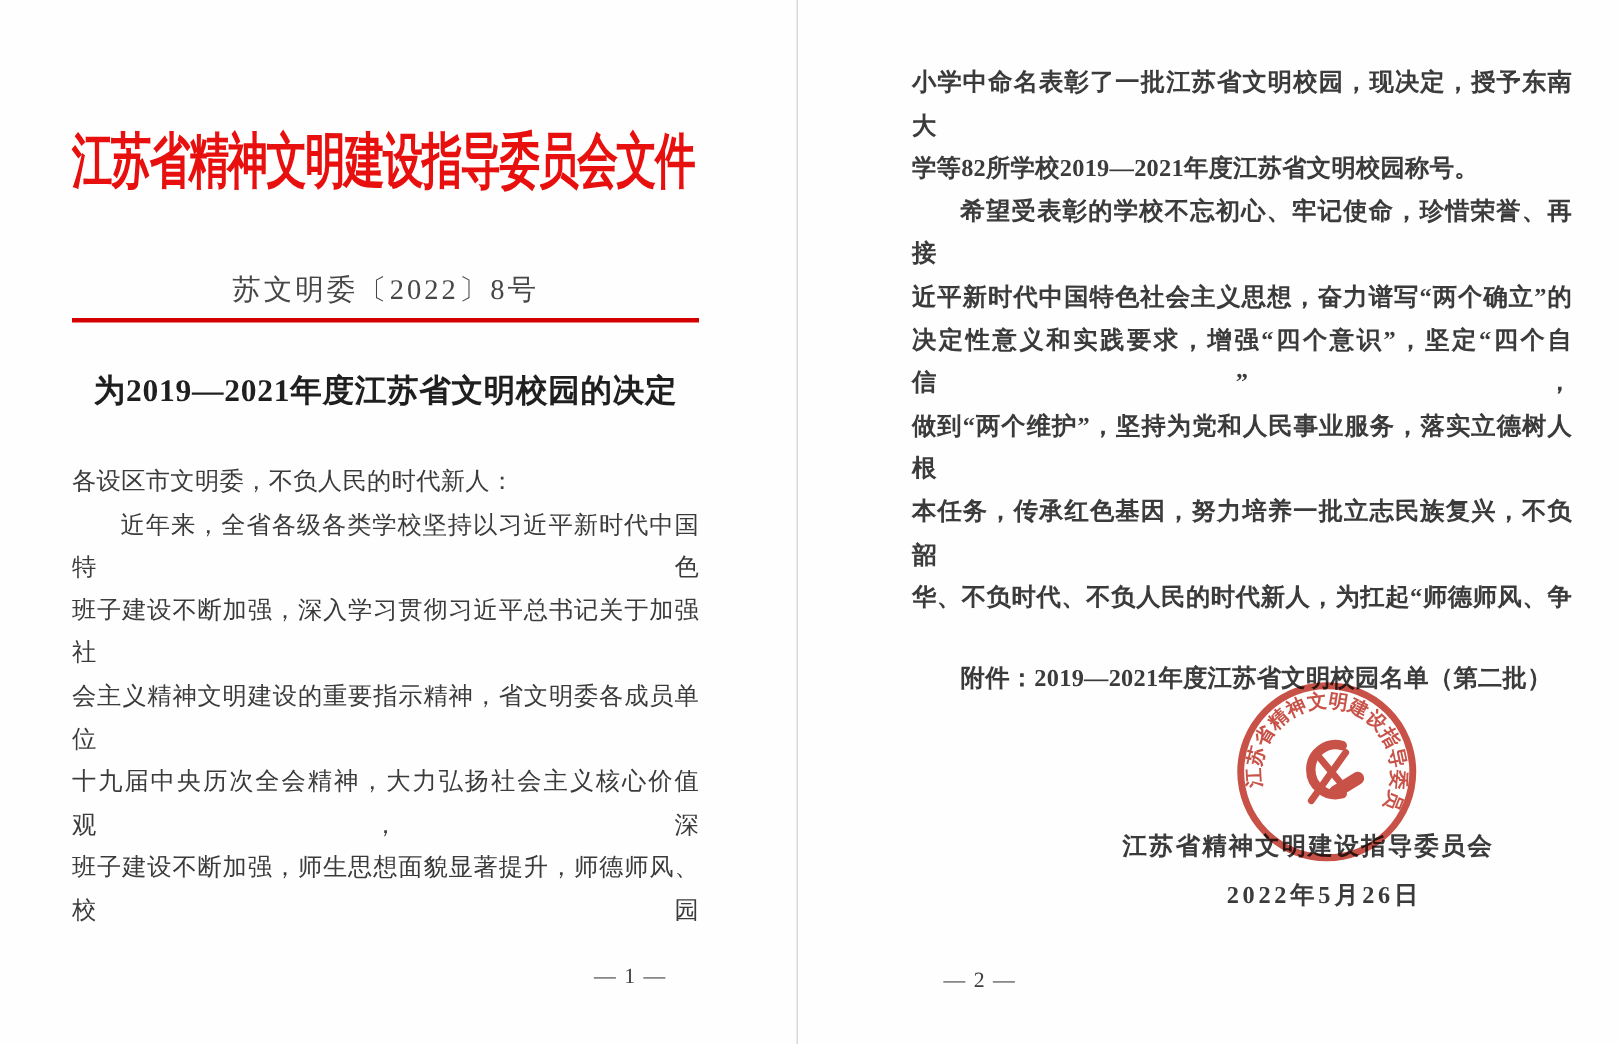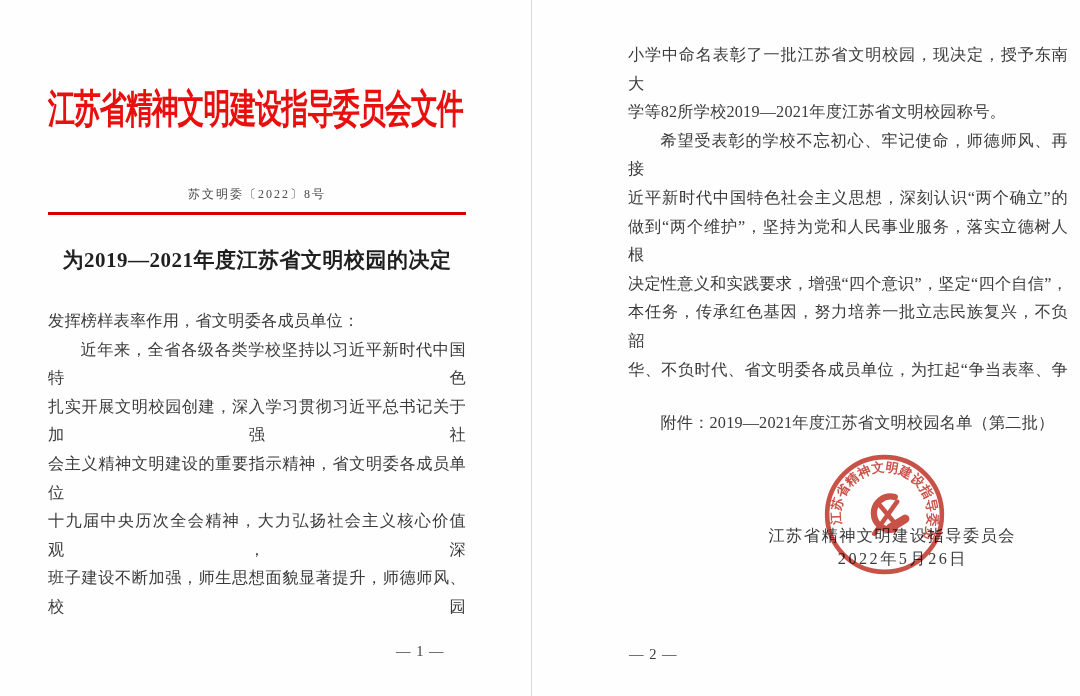--- a/index.html
+++ b/index.html
@@ -27,21 +27,21 @@
   .page1{position:absolute;left:48px;top:0;width:418px;height:696px;}
   .letterhead{
     margin-top:88px;
     font-size:28px;line-height:30px;font-weight:bold;
     color:var(--header-red);
     white-space:nowrap;letter-spacing:-1px;
     transform:scale(0.96,1.42);transform-origin:left top;
   }
   .docnum{
     margin-top:66px;
-    font-size:12px;line-height:20px;text-align:center;
+    font-size:19px;line-height:20px;text-align:center;
     letter-spacing:2px;color:#474747;
   }
   .redline{
     margin-top:8px;height:3px;width:100%;
     background:var(--line-red);
   }
   .doc-title{
     margin-top:30px;
     font-size:21px;line-height:30px;font-weight:bold;
     text-align:center;color:#1f1f1f;letter-spacing:0.5px;
@@ -52,30 +52,30 @@
   .ln{
     font-size:16.2px;line-height:28.6px;
     text-align:justify;text-align-last:justify;
     text-justify:inter-ideograph;
     letter-spacing:0.2px;
   }
   .ln.short{text-align-last:left;}
   .ln.ind{text-indent:2em;}
 
   
-  .page2{position:absolute;left:628px;top:0;width:440px;height:696px;}
+  .page2{position:absolute;left:608px;top:0;width:440px;height:696px;font-weight:bold;}
   .body2{margin-top:41px;}
   .attachment{margin-top:25px;}
   .signer{
     margin-top:86px;
     font-size:16.2px;line-height:24px;
     text-align:right;padding-right:52px;letter-spacing:1.5px;
   }
   .sign-date{
-    margin-top:0;
+    margin-top:10px;
     font-size:16.2px;line-height:22px;
     text-align:right;padding-right:100px;letter-spacing:2.5px;
   }
 
   
   .pagenum{
     position:absolute;
     font-size:14.5px;color:#3d3d3d;letter-spacing:1px;
     white-space:nowrap;
   }
@@ -97,40 +97,40 @@
   <div class="divider"></div>
 
   <div class="page1">
     <div class="letterhead">江苏省精神文明建设指导委员会文件</div>
     <div class="docnum">苏文明委〔2022〕8号</div>
     <div class="redline"></div>
     <div class="doc-title">
       <div>为2019—2021年度江苏省文明校园的决定</div>
     </div>
     <div class="body1">
-      <div class="ln short">发挥榜样表率作用，省文明委各成员单位：</div>
+      <div class="ln short">各设区市文明委，不负人民的时代新人：</div>
       <div class="ln ind">近年来，全省各级各类学校坚持以习近平新时代中国特色</div>
-      <div class="ln">扎实开展文明校园创建，深入学习贯彻习近平总书记关于加强社</div>
+      <div class="ln">班子建设不断加强，深入学习贯彻习近平总书记关于加强社</div>
       <div class="ln">会主义精神文明建设的重要指示精神，省文明委各成员单位</div>
       <div class="ln">十九届中央历次全会精神，大力弘扬社会主义核心价值观，深</div>
       <div class="ln">班子建设不断加强，师生思想面貌显著提升，师德师风、校园</div>
 
     </div>
   </div>
 
   <div class="page2">
     <div class="body2">
       <div class="ln">小学中命名表彰了一批江苏省文明校园，现决定，授予东南大</div>
       <div class="ln short">学等82所学校2019—2021年度江苏省文明校园称号。</div>
-      <div class="ln ind">希望受表彰的学校不忘初心、牢记使命，师德师风、再接</div>
-      <div class="ln">近平新时代中国特色社会主义思想，深刻认识“两个确立”的</div>
+      <div class="ln ind">希望受表彰的学校不忘初心、牢记使命，珍惜荣誉、再接</div>
+      <div class="ln">近平新时代中国特色社会主义思想，奋力谱写“两个确立”的</div>
+      <div class="ln">决定性意义和实践要求，增强“四个意识”，坚定“四个自信”，</div>
       <div class="ln">做到“两个维护”，坚持为党和人民事业服务，落实立德树人根</div>
-      <div class="ln">决定性意义和实践要求，增强“四个意识”，坚定“四个自信”，</div>
       <div class="ln">本任务，传承红色基因，努力培养一批立志民族复兴，不负韶</div>
-      <div class="ln">华、不负时代、省文明委各成员单位，为扛起“争当表率、争</div>
+      <div class="ln">华、不负时代、不负人民的时代新人，为扛起“师德师风、争</div>
     </div>
     <div class="ln short ind attachment">附件：2019—2021年度江苏省文明校园名单（第二批）</div>
     <div class="signer">江苏省精神文明建设指导委员会</div>
     <div class="sign-date">2022年5月26日</div>
   </div>
 
   <svg class="seal" viewBox="0 0 124 124">
     <g>
       <circle cx="62" cy="62" r="56" fill="none" stroke="#c23a2e" stroke-width="4.5"></circle>
     </g>

